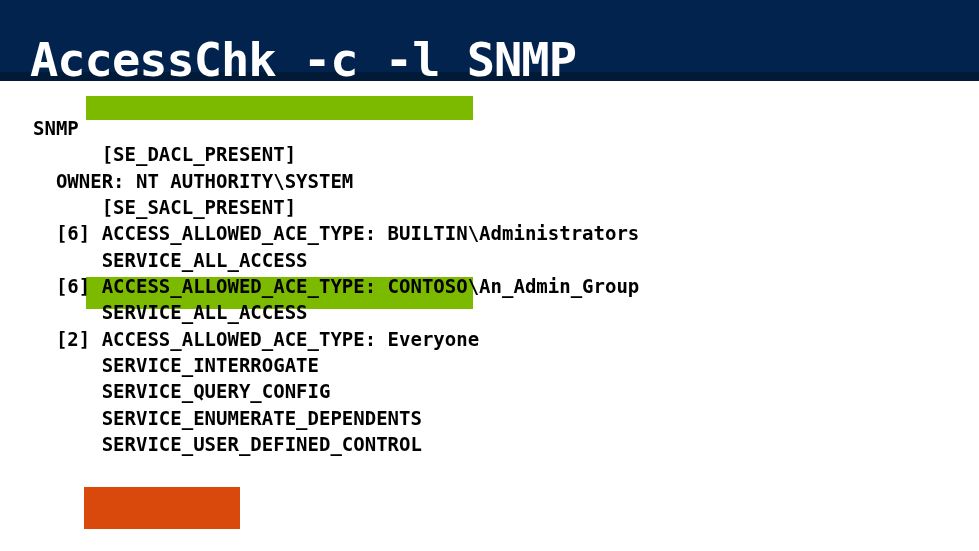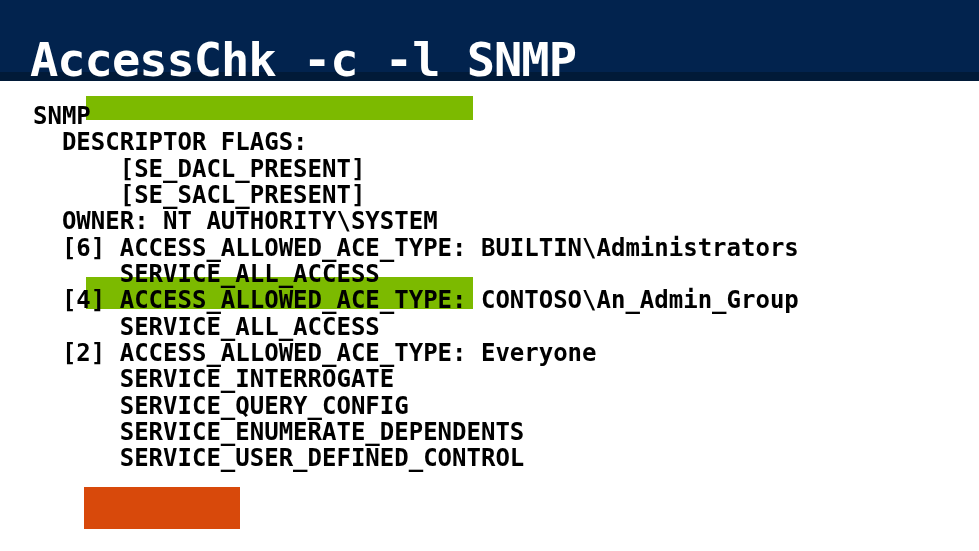--- a/index.html
+++ b/index.html
@@ -44,24 +44,24 @@
   }
   .hl-green { background: #7CBA00; }
   .hl-orange { background: #D8490B; }
   .hl-service-name   { left: 86px; top: 96px;  width: 387px; height: 24px; }
   .hl-admin-ace      { left: 86px; top: 277px; width: 387px; height: 32px; }
   .hl-read-control   { left: 84px; top: 487px; width: 156px; height: 42px; }
   
   .console {
     position: absolute;
     left: 33px;
-    top: 103px;
+    top: 115px;
     z-index: 2;
     font-family: "DejaVu Sans Mono", "Liberation Mono", monospace;
-    font-size: 24px;
+    font-size: 19px;
     line-height: 26.35px;
     font-weight: bold;
     color: #000000;
   }
   .cline {
     white-space: pre;
     height: 26.35px;
   }
 </style>
 </head>
@@ -72,27 +72,26 @@
   <div class="header">
     <div class="slide-title">AccessChk -c -l SNMP</div>
   </div>
 
   <div class="hl hl-green hl-service-name"></div>
   <div class="hl hl-green hl-admin-ace"></div>
   <div class="hl hl-orange hl-read-control"></div>
 
   <div class="console">
     <div class="cline">SNMP</div>
-    <div class="cline">  DESCRIPTOR FLAGS:</div>
     <div class="cline">      [SE_DACL_PRESENT]</div>
+    <div class="cline">  OWNER: NT AUTHORITY\SYSTEM</div>
     <div class="cline">      [SE_SACL_PRESENT]</div>
-    <div class="cline">  OWNER: NT AUTHORITY\SYSTEM</div>
     <div class="cline">  [6] ACCESS_ALLOWED_ACE_TYPE: BUILTIN\Administrators</div>
     <div class="cline">      SERVICE_ALL_ACCESS</div>
-    <div class="cline">  [4] ACCESS_ALLOWED_ACE_TYPE: CONTOSO\An_Admin_Group</div>
+    <div class="cline">  [6] ACCESS_ALLOWED_ACE_TYPE: CONTOSO\An_Admin_Group</div>
     <div class="cline">      SERVICE_ALL_ACCESS</div>
     <div class="cline">  [2] ACCESS_ALLOWED_ACE_TYPE: Everyone</div>
     <div class="cline">      SERVICE_INTERROGATE</div>
     <div class="cline">      SERVICE_QUERY_CONFIG</div>
     <div class="cline">      SERVICE_ENUMERATE_DEPENDENTS</div>
     <div class="cline">      SERVICE_USER_DEFINED_CONTROL</div>
   </div>
 
 </div>
 

